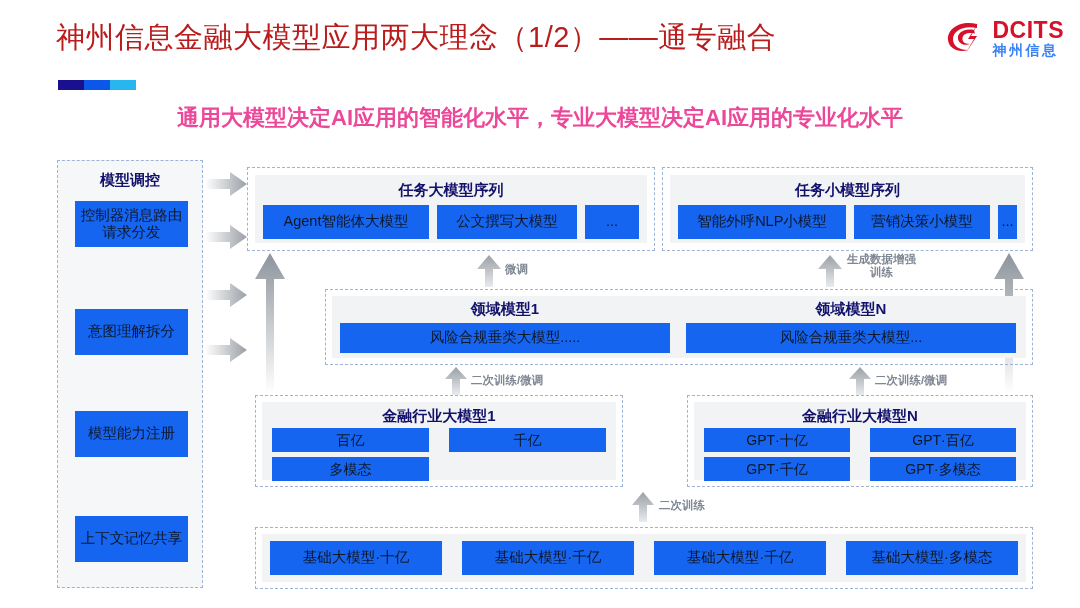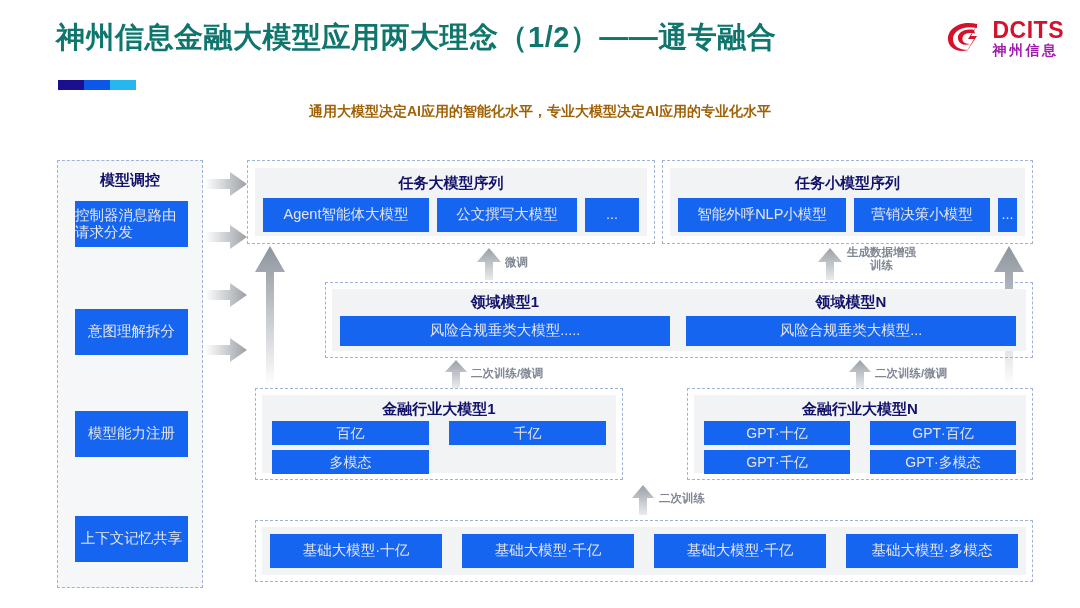--- a/index.html
+++ b/index.html
@@ -7,46 +7,46 @@
     width: 1080px; height: 608px;
     background: #ffffff;
     font-family: "Liberation Sans", "DejaVu Sans", sans-serif;
     overflow: hidden;
   }
   #slide { position: relative; width: 1080px; height: 608px; background: #fff; }
 
   
   .title {
     position: absolute; left: 56px; top: 18px;
-    font-size: 29px; font-weight: bold; color: #0f766e;
+    font-size: 29px; font-weight: normal; color: #b91c1c;
     letter-spacing: 0.5px; white-space: nowrap;
   }
   .title-rule { position: absolute; left: 58px; top: 80px; display: flex; }
   .title-rule i { display: block; width: 26px; height: 10px; }
   .rule-1 { background: #1a0f8e; }
   .rule-2 { background: #0a57e8; }
   .rule-3 { background: #28b6ee; }
 
   .logo { position: absolute; right: 16px; top: 18px; display: flex; align-items: center; gap: 7px; }
   .logo-mark { width: 42px; height: 40px; }
   .logo-text { line-height: 1; }
   .logo-en { font-size: 23px; font-weight: bold; color: #d6112b; letter-spacing: 0.5px; }
-  .logo-cn { font-size: 14px; font-weight: bold; color: #a21caf; letter-spacing: 2.5px; margin-top: 2px; }
+  .logo-cn { font-size: 14px; font-weight: bold; color: #3b82f6; letter-spacing: 2.5px; margin-top: 2px; }
 
   .subtitle {
     position: absolute; left: 0; right: 0; top: 103px;
-    text-align: center; font-size: 14px; font-weight: bold; color: #a16207;
+    text-align: center; font-size: 22px; font-weight: bold; color: #ec4899;
   }
 
   
   .dashed { border: 1px dashed #9fb2d8; }
   .bluebox {
-    background: #1565f0; color: #e5e5e5; display: flex;
+    background: #1565f0; color: #0f172a; display: flex;
     align-items: center; justify-content: center;
-    font-size: 14.5px; font-weight: 400; text-align: left;
+    font-size: 14.5px; font-weight: 400; text-align: center;
     line-height: 1.18;
   }
   .panel-title {
     font-size: 15px; font-weight: bold; color: #13126b;
     text-align: center; width: 100%;
   }
   .arrow-label {
     position: absolute; font-size: 11.5px; color: #7f8793; font-weight: bold;
     line-height: 1.15; white-space: nowrap;
   }
@@ -59,21 +59,21 @@
   #sidebar .sb-title { position: absolute; left: 0; top: 10px; }
   #sidebar .sb-item {
     position: absolute; left: 17px; width: 113px; height: 46px;
   }
   .sb-1 { top: 40px; }
   .sb-2 { top: 148px; }
   .sb-3 { top: 250px; }
   .sb-4 { top: 355px; }
 
   
-  #flow { position: absolute; left: 247px; top: 160px; width: 786px; height: 428px; }
+  #flow { position: absolute; left: 247px; top: 167px; width: 786px; height: 428px; }
 
   
   .task-group { position: absolute; top: 0; height: 84px; }
   .task-left  { left: 0px;   width: 408px; }
   .task-right { left: 415px; width: 371px; }
   .task-inner {
     position: absolute; left: 7px; top: 7px; right: 7px; bottom: 7px;
     background: #f2f3f5; padding-top: 6px;
   }
   .task-row { position: absolute; left: 8px; right: 8px; top: 30px; display: flex; gap: 8px; }

